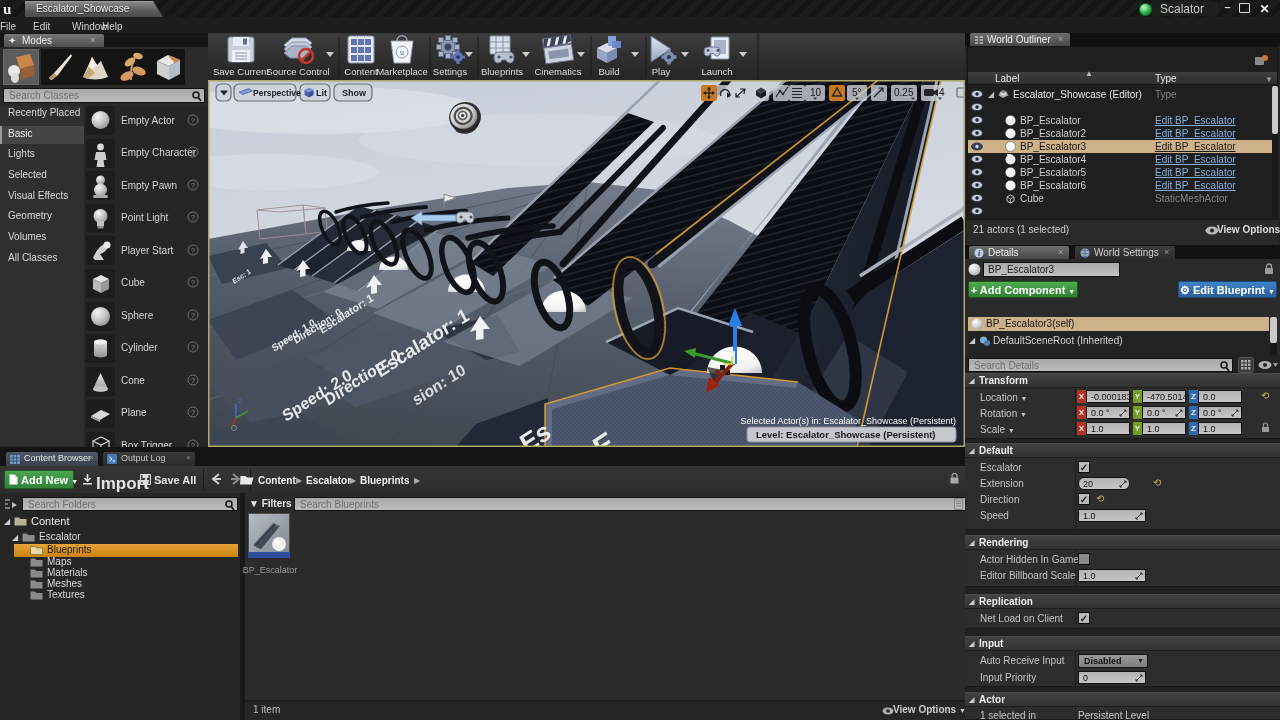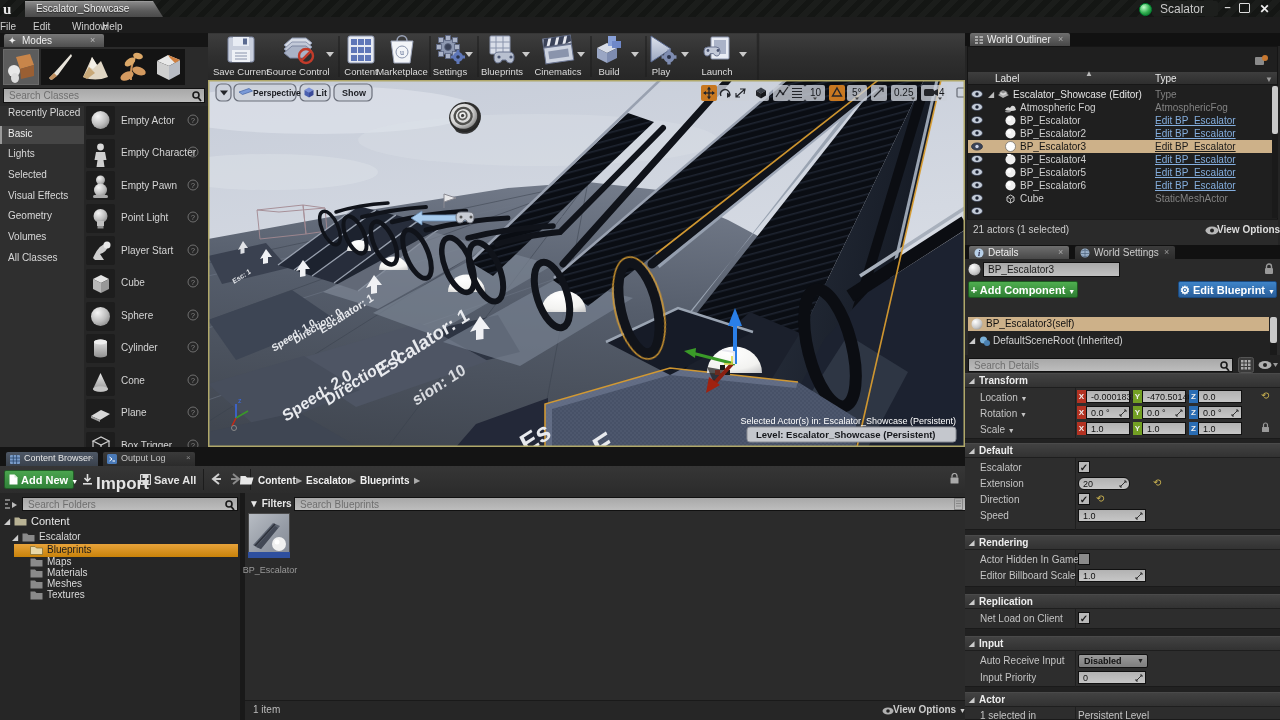--- a/index.html
+++ b/index.html
@@ -926,28 +926,20 @@
     </svg>
     <div class="orow" style="top:2px;">
       <span class="olbl" style="left:20px;color:#bbb;font-size:8px;">◢</span>
       <svg class="abs" style="left:29px;top:1px;" width="13" height="11" viewBox="0 0 13 11">
           <polygon points="1,6 6,3 12,6 6,9" fill="#b0b0b0"></polygon>
           <polygon points="2,4 6,2 11,4 6,6.5" fill="#d8d8d8"></polygon>
           <polygon points="3,2.5 6,1 10,2.5 6,4.5" fill="#8a8a8a"></polygon>
         </svg>
       <span class="olbl" style="left:45px;color:#e4e4e4;">Escalator_Showcase (Editor)</span>
       <span class="otype">Type</span>
-    </div>
-    <div class="orow" style="top:15px;">
-      <svg class="abs" style="left:36px;top:2px;" width="13" height="10" viewBox="0 0 13 10">
-          <path d="M1 7 Q3 3 6 5 Q8 1 11 4 L12 7 Q8 9 1 7Z" fill="#d8d8d8"></path>
-          <ellipse cx="4" cy="8.5" rx="3" ry="1" fill="#999"></ellipse>
-        </svg>
-      <span class="olbl" style="left:52px;">Atmospheric Fog</span>
-      <span class="otype">AtmosphericFog</span>
     </div>
     <div class="orow" style="top:28px;">
       <svg class="abs" style="left:37px;top:1px;" width="11" height="11" viewBox="0 0 11 11">
           <circle cx="5.5" cy="5.5" r="5" fill="#f0f0f0"></circle>
           <circle cx="4" cy="4" r="2" fill="#fff"></circle>
         </svg>
       <span class="olbl" style="left:52px;">BP_Escalator</span>
       <span class="olink">Edit BP_Escalator</span>
     </div>
     <div class="orow" style="top:41px;">

